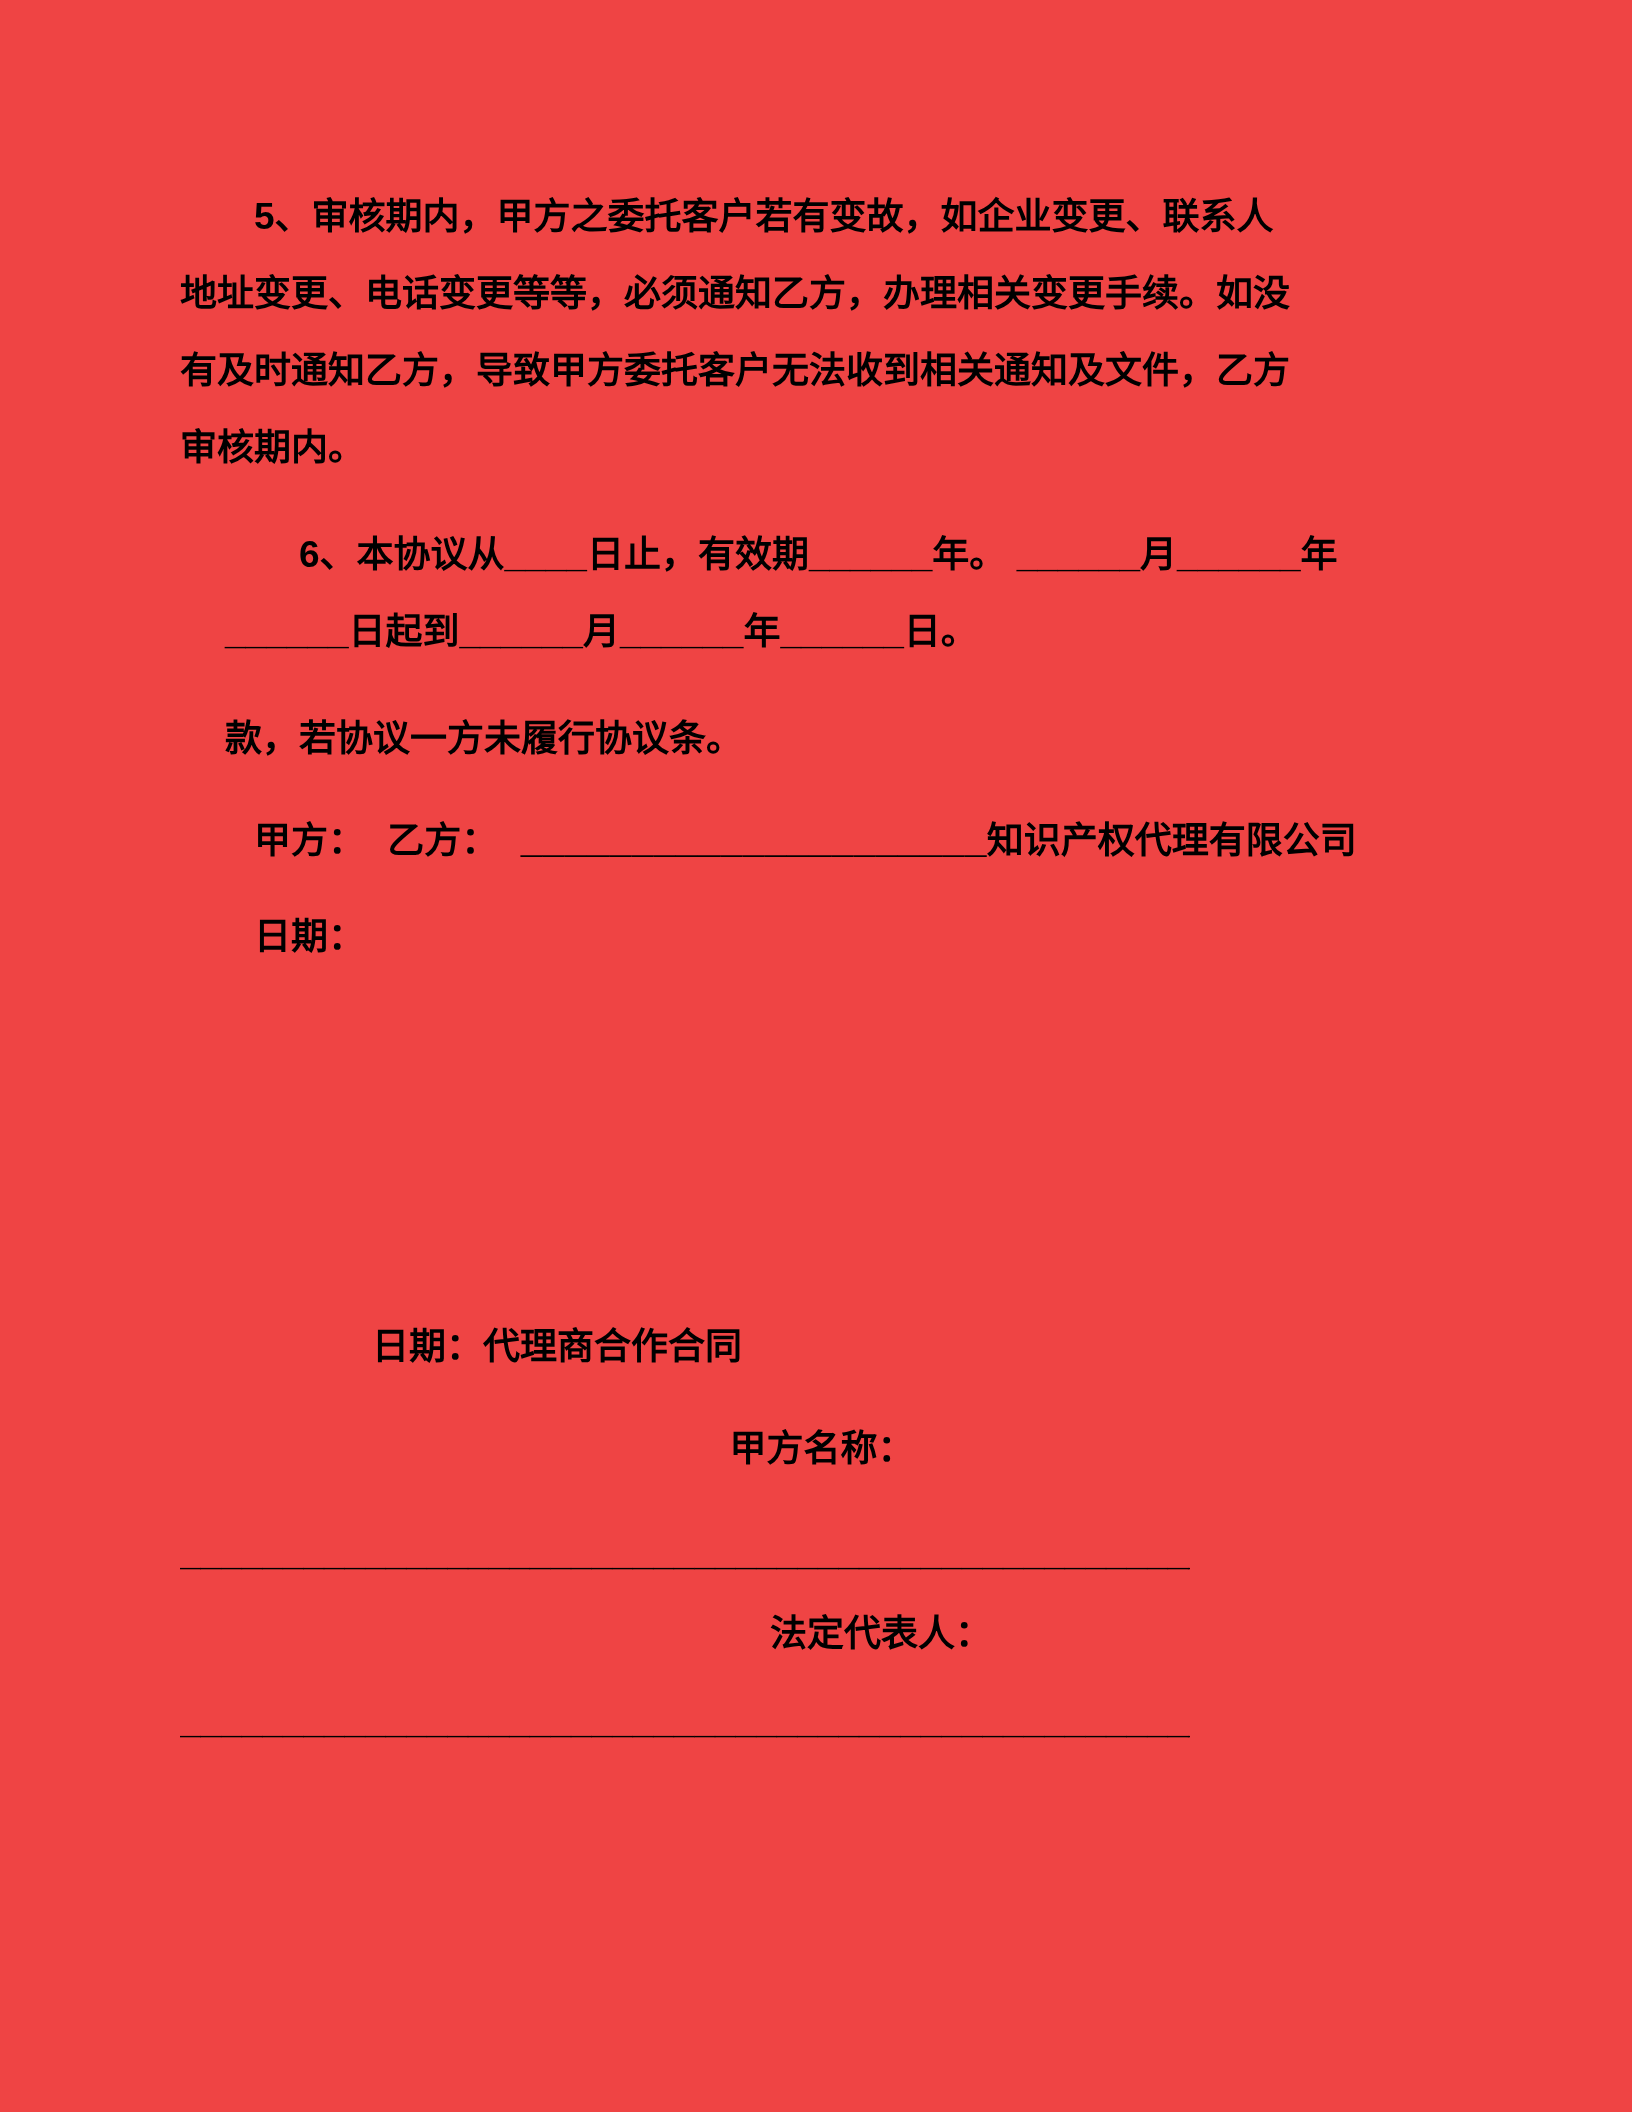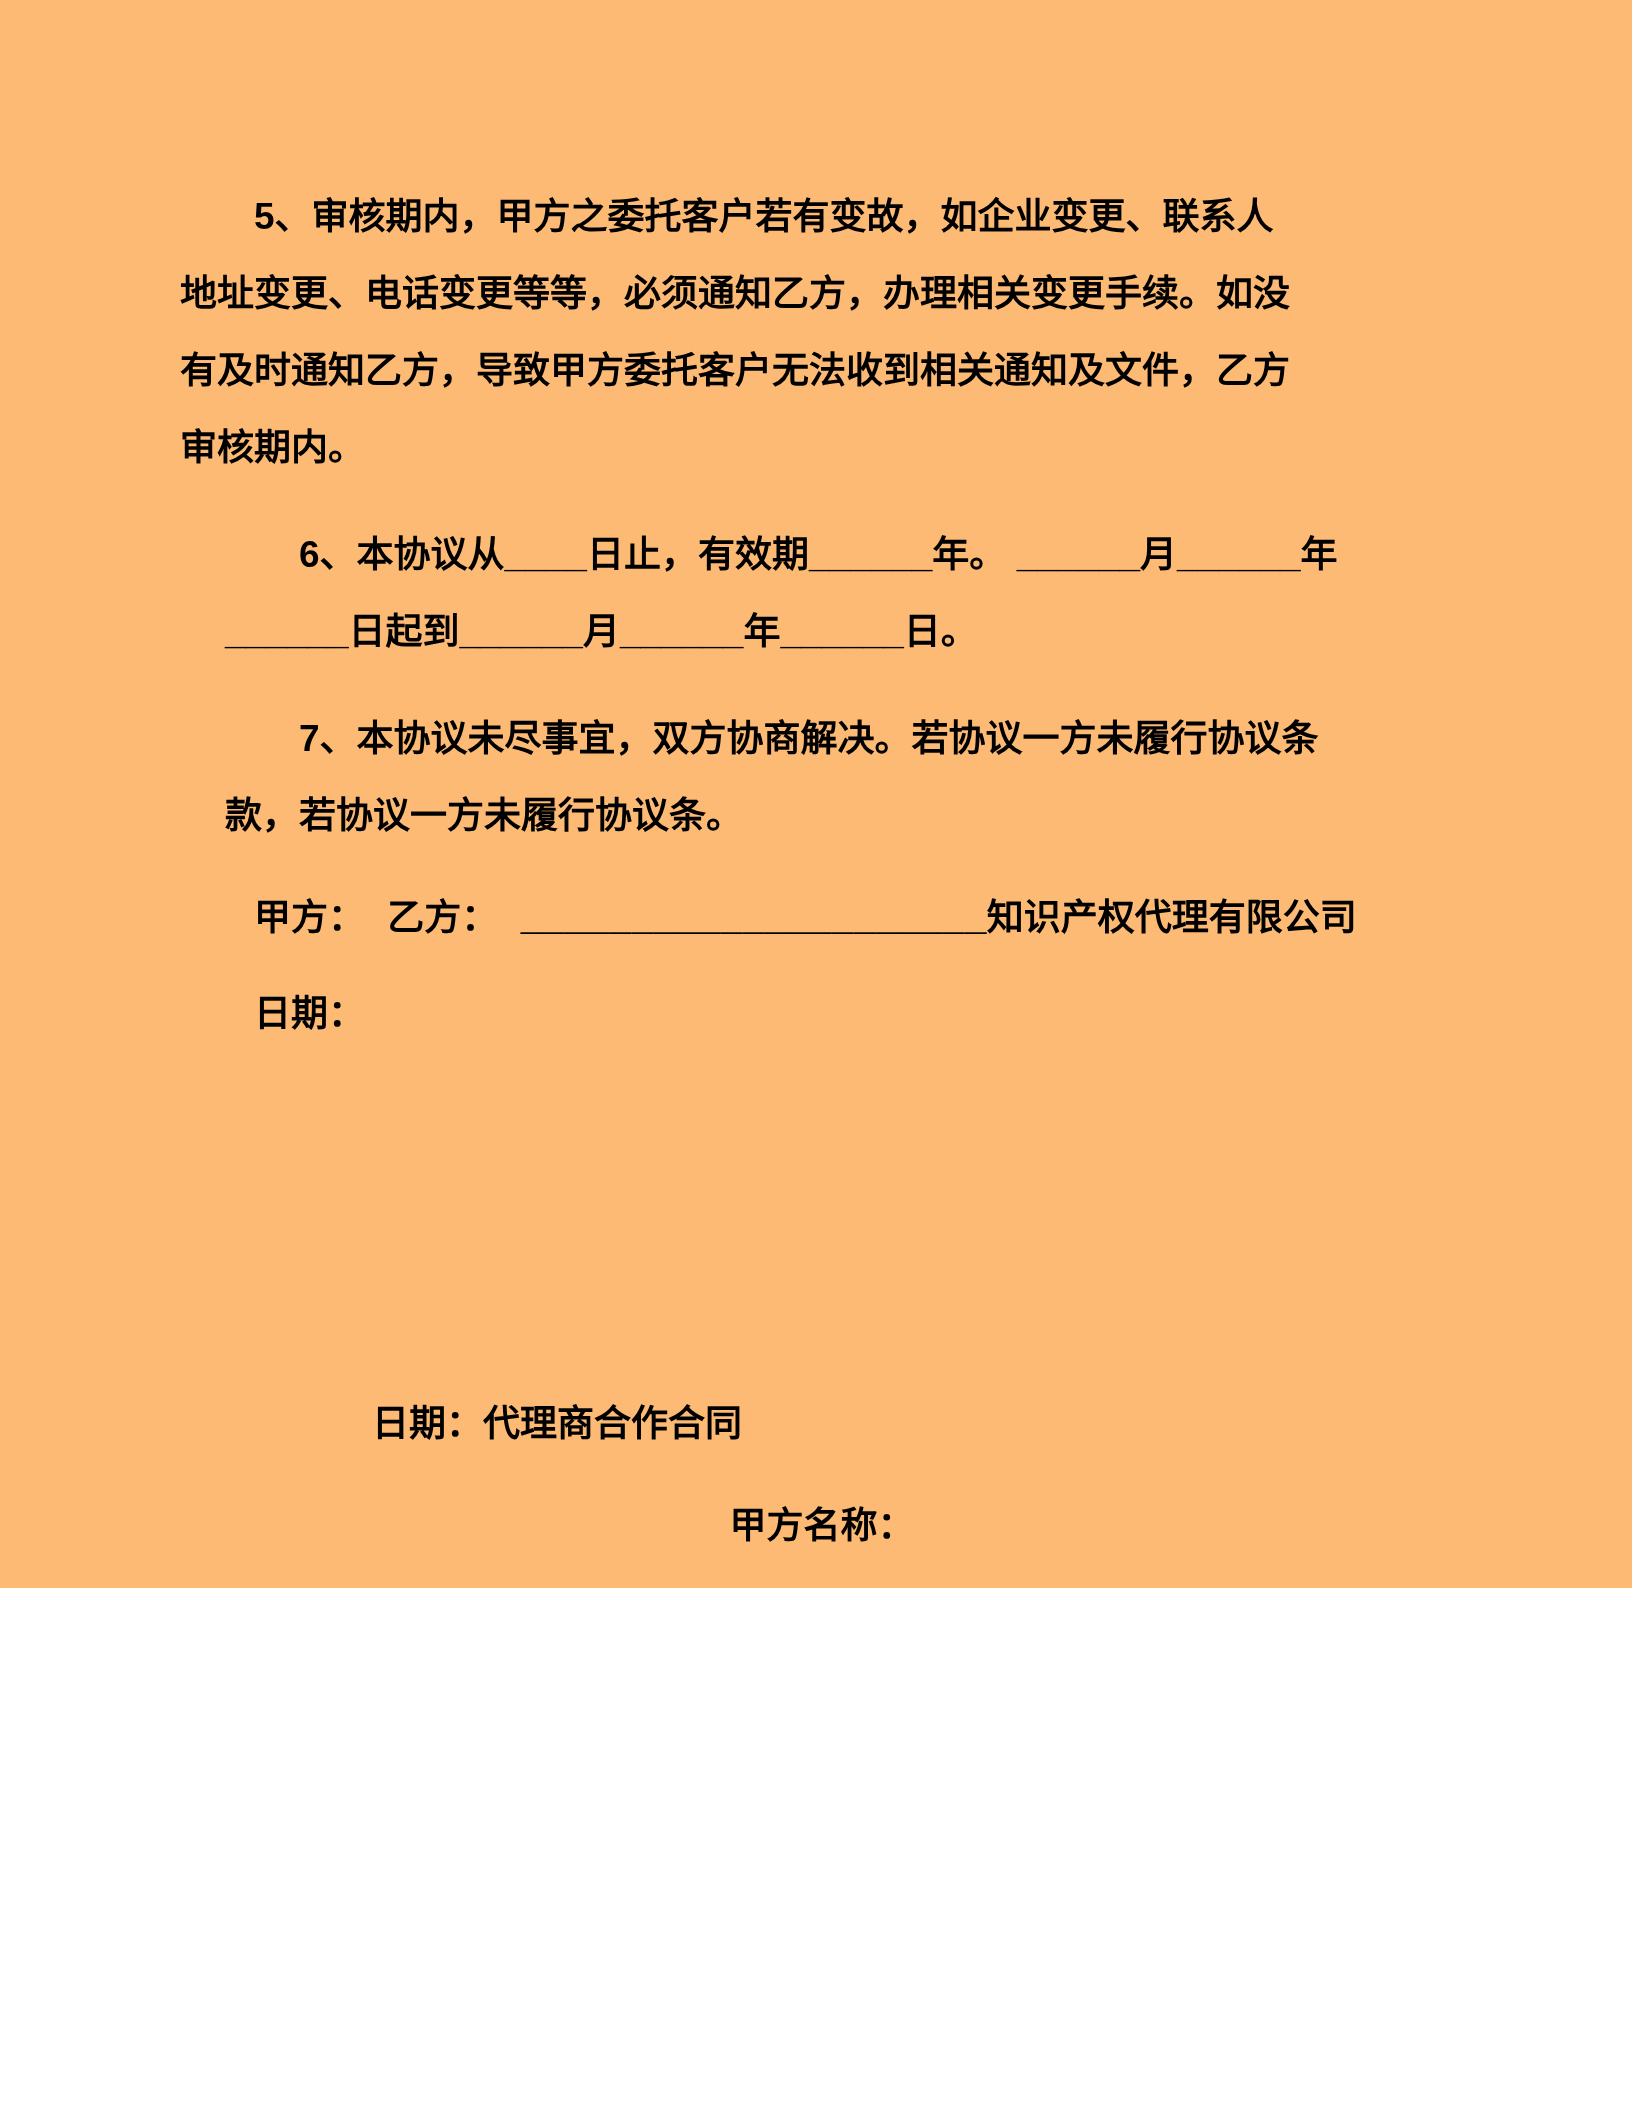--- a/index.html
+++ b/index.html
@@ -3,22 +3,22 @@
 <meta charset="utf-8">
 <style>
   html, body {
     margin: 0;
     padding: 0;
     background: #ffffff;
   }
   .page {
     position: relative;
     width: 1632px;
-    height: 1588px;
-    background: #fdba74;
+    height: 2112px;
+    background: #ef4444;
     overflow: hidden;
     font-family: "Liberation Sans", "DejaVu Sans", sans-serif;
     color: #000000;
   }
   .doc {
     position: absolute;
     left: 180px;
     top: 178px;
     width: 1210px;
     font-size: 37px;
@@ -58,21 +58,20 @@
       <div class="line">有及时通知乙方，导致甲方委托客户无法收到相关通知及文件，乙方</div>
       <div class="line">审核期内。</div>
     </section>
 
     <section class="para gap-para">
       <div class="line indent2">6、本协议从____日止，有效期______年。 ______月______年</div>
       <div class="line">______日起到______月______年______日。</div>
     </section>
 
     <section class="para gap-para">
-      <div class="line indent2">7、本协议未尽事宜，双方协商解决。若协议一方未履行协议条</div>
       <div class="line">款，若协议一方未履行协议条。</div>
     </section>
 
     <div class="line indent2 gap-sign">甲方： 乙方： _____________________知识产权代理有限公司</div>
 
     <div class="line indent2 gap-date">日期：</div>
 
     <div class="line indent5 gap-big">日期：代理商合作合同</div>
 
     <div class="line indent2 gap-name">甲方名称：</div>

